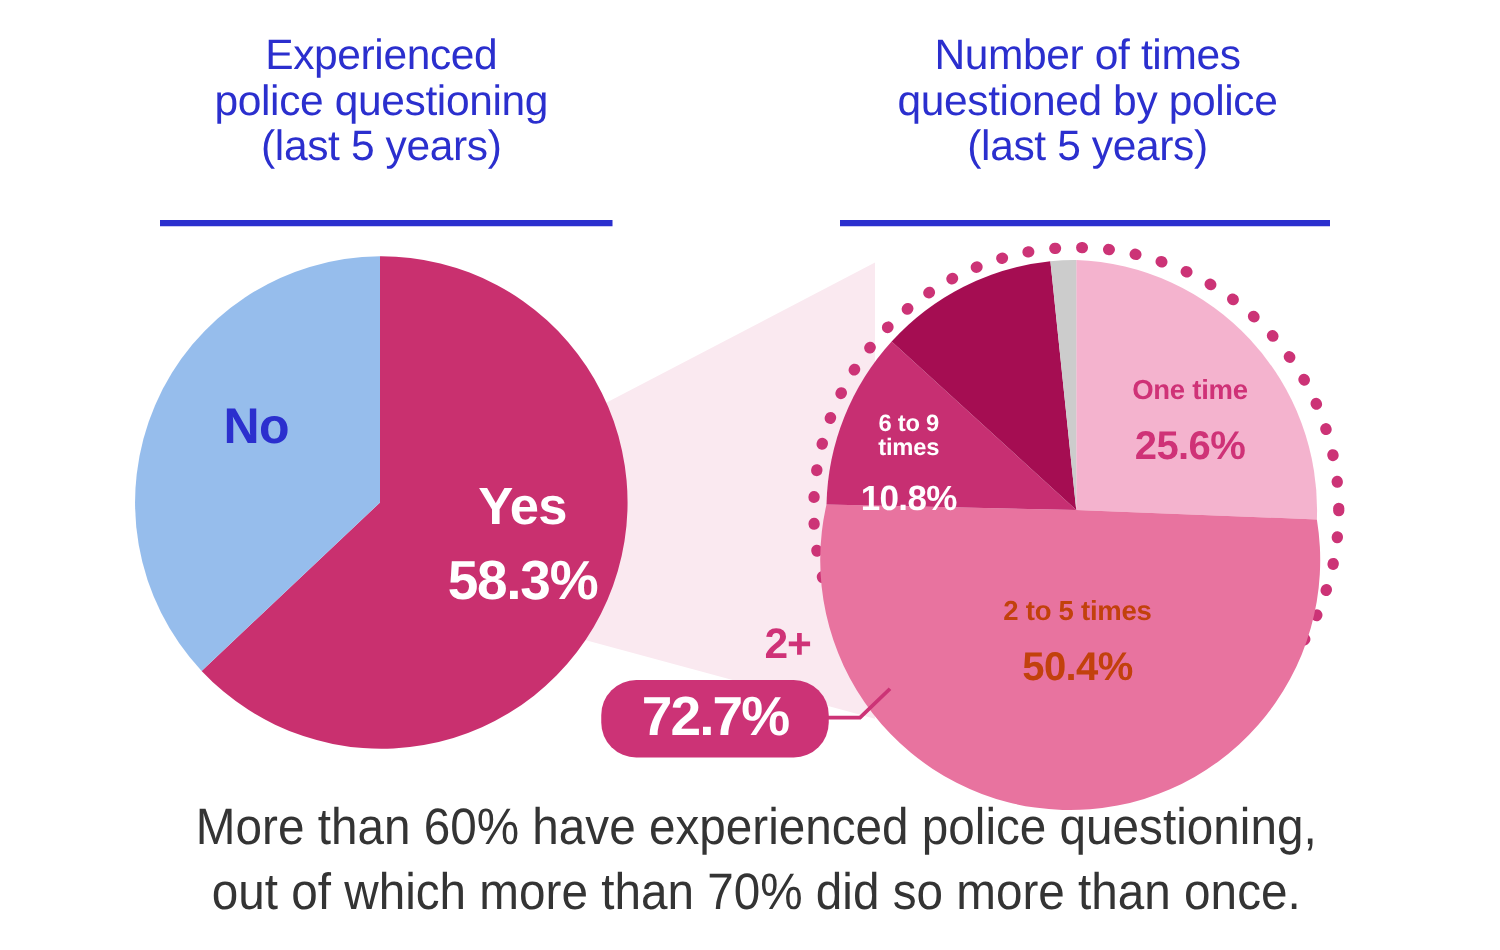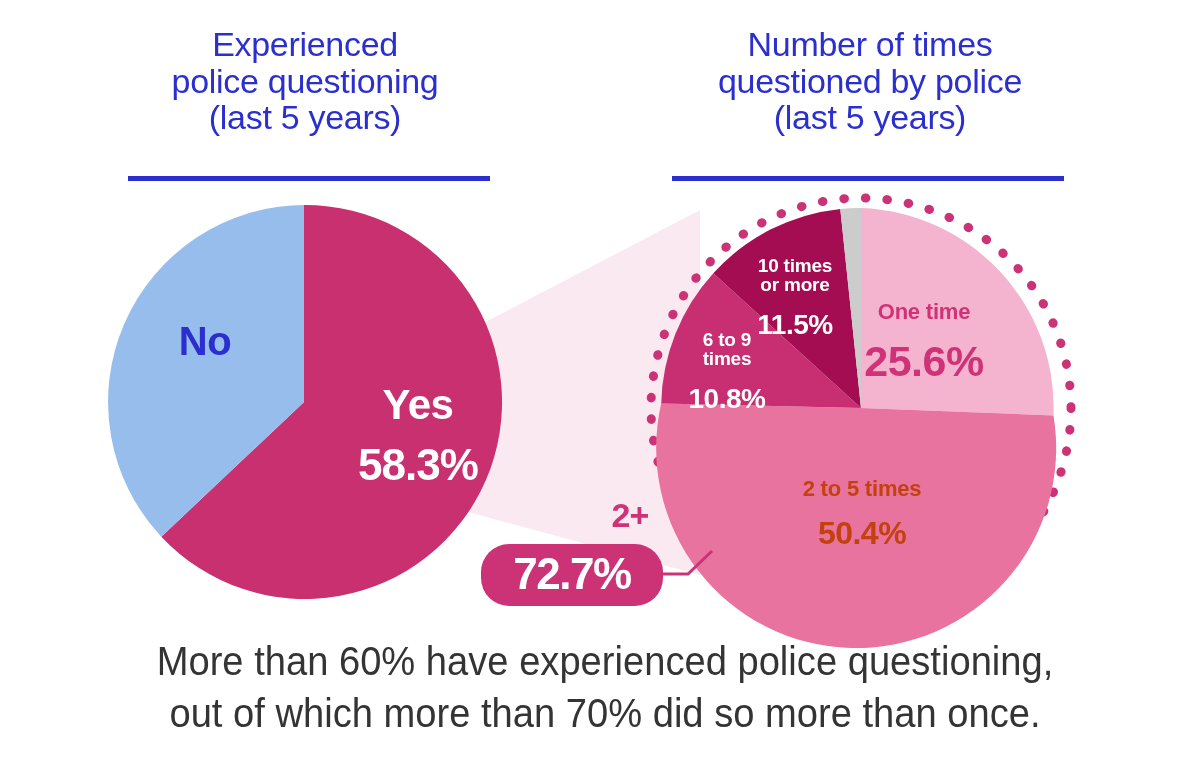--- a/index.html
+++ b/index.html
@@ -84,25 +84,25 @@
 
   #label-yes {
     left: 318px; top: 368px; width: 200px;
     color: #ffffff;
   }
   #label-yes .lab { font-size: 42px; letter-spacing: -0.5px; }
   #label-yes .val { font-size: 44px; letter-spacing: -1px; }
 
   
   #label-one-time {
-    left: 844px; top: 285px; width: 160px;
+    left: 872px; top: 285px; width: 160px;
     color: #cf3277;
   }
   #label-one-time .lab { font-size: 22px; }
-  #label-one-time .val { font-size: 43px; }
+  #label-one-time .val { font-size: 32px; }
 
   #label-two-five {
     left: 762px; top: 462px; width: 200px;
     color: #c2410c;
   }
   #label-two-five .lab { font-size: 22px; }
   #label-two-five .val { font-size: 32px; }
 
   #label-six-nine {
     left: 672px; top: 314px; width: 110px;
@@ -219,25 +219,20 @@
     <span class="lab">2 to 5 times</span>
     <span class="val">50.4%</span>
   </div>
 
   <div class="slice-label" id="label-six-nine">
     <span class="lab">6 to 9
 times</span>
     <span class="val">10.8%</span>
   </div>
 
-  <div class="slice-label" id="label-ten-more">
-    <span class="lab">10 times
-or more</span>
-    <span class="val">11.5%</span>
-  </div>
 
   <div id="callout-plus">2+</div>
 
   <div id="callout-badge">
     <span class="badge-text">72.7%</span>
   </div>
 
   <div id="caption">More than 60% have experienced police questioning,
 out of which more than 70% did so more than once.</div>
 

